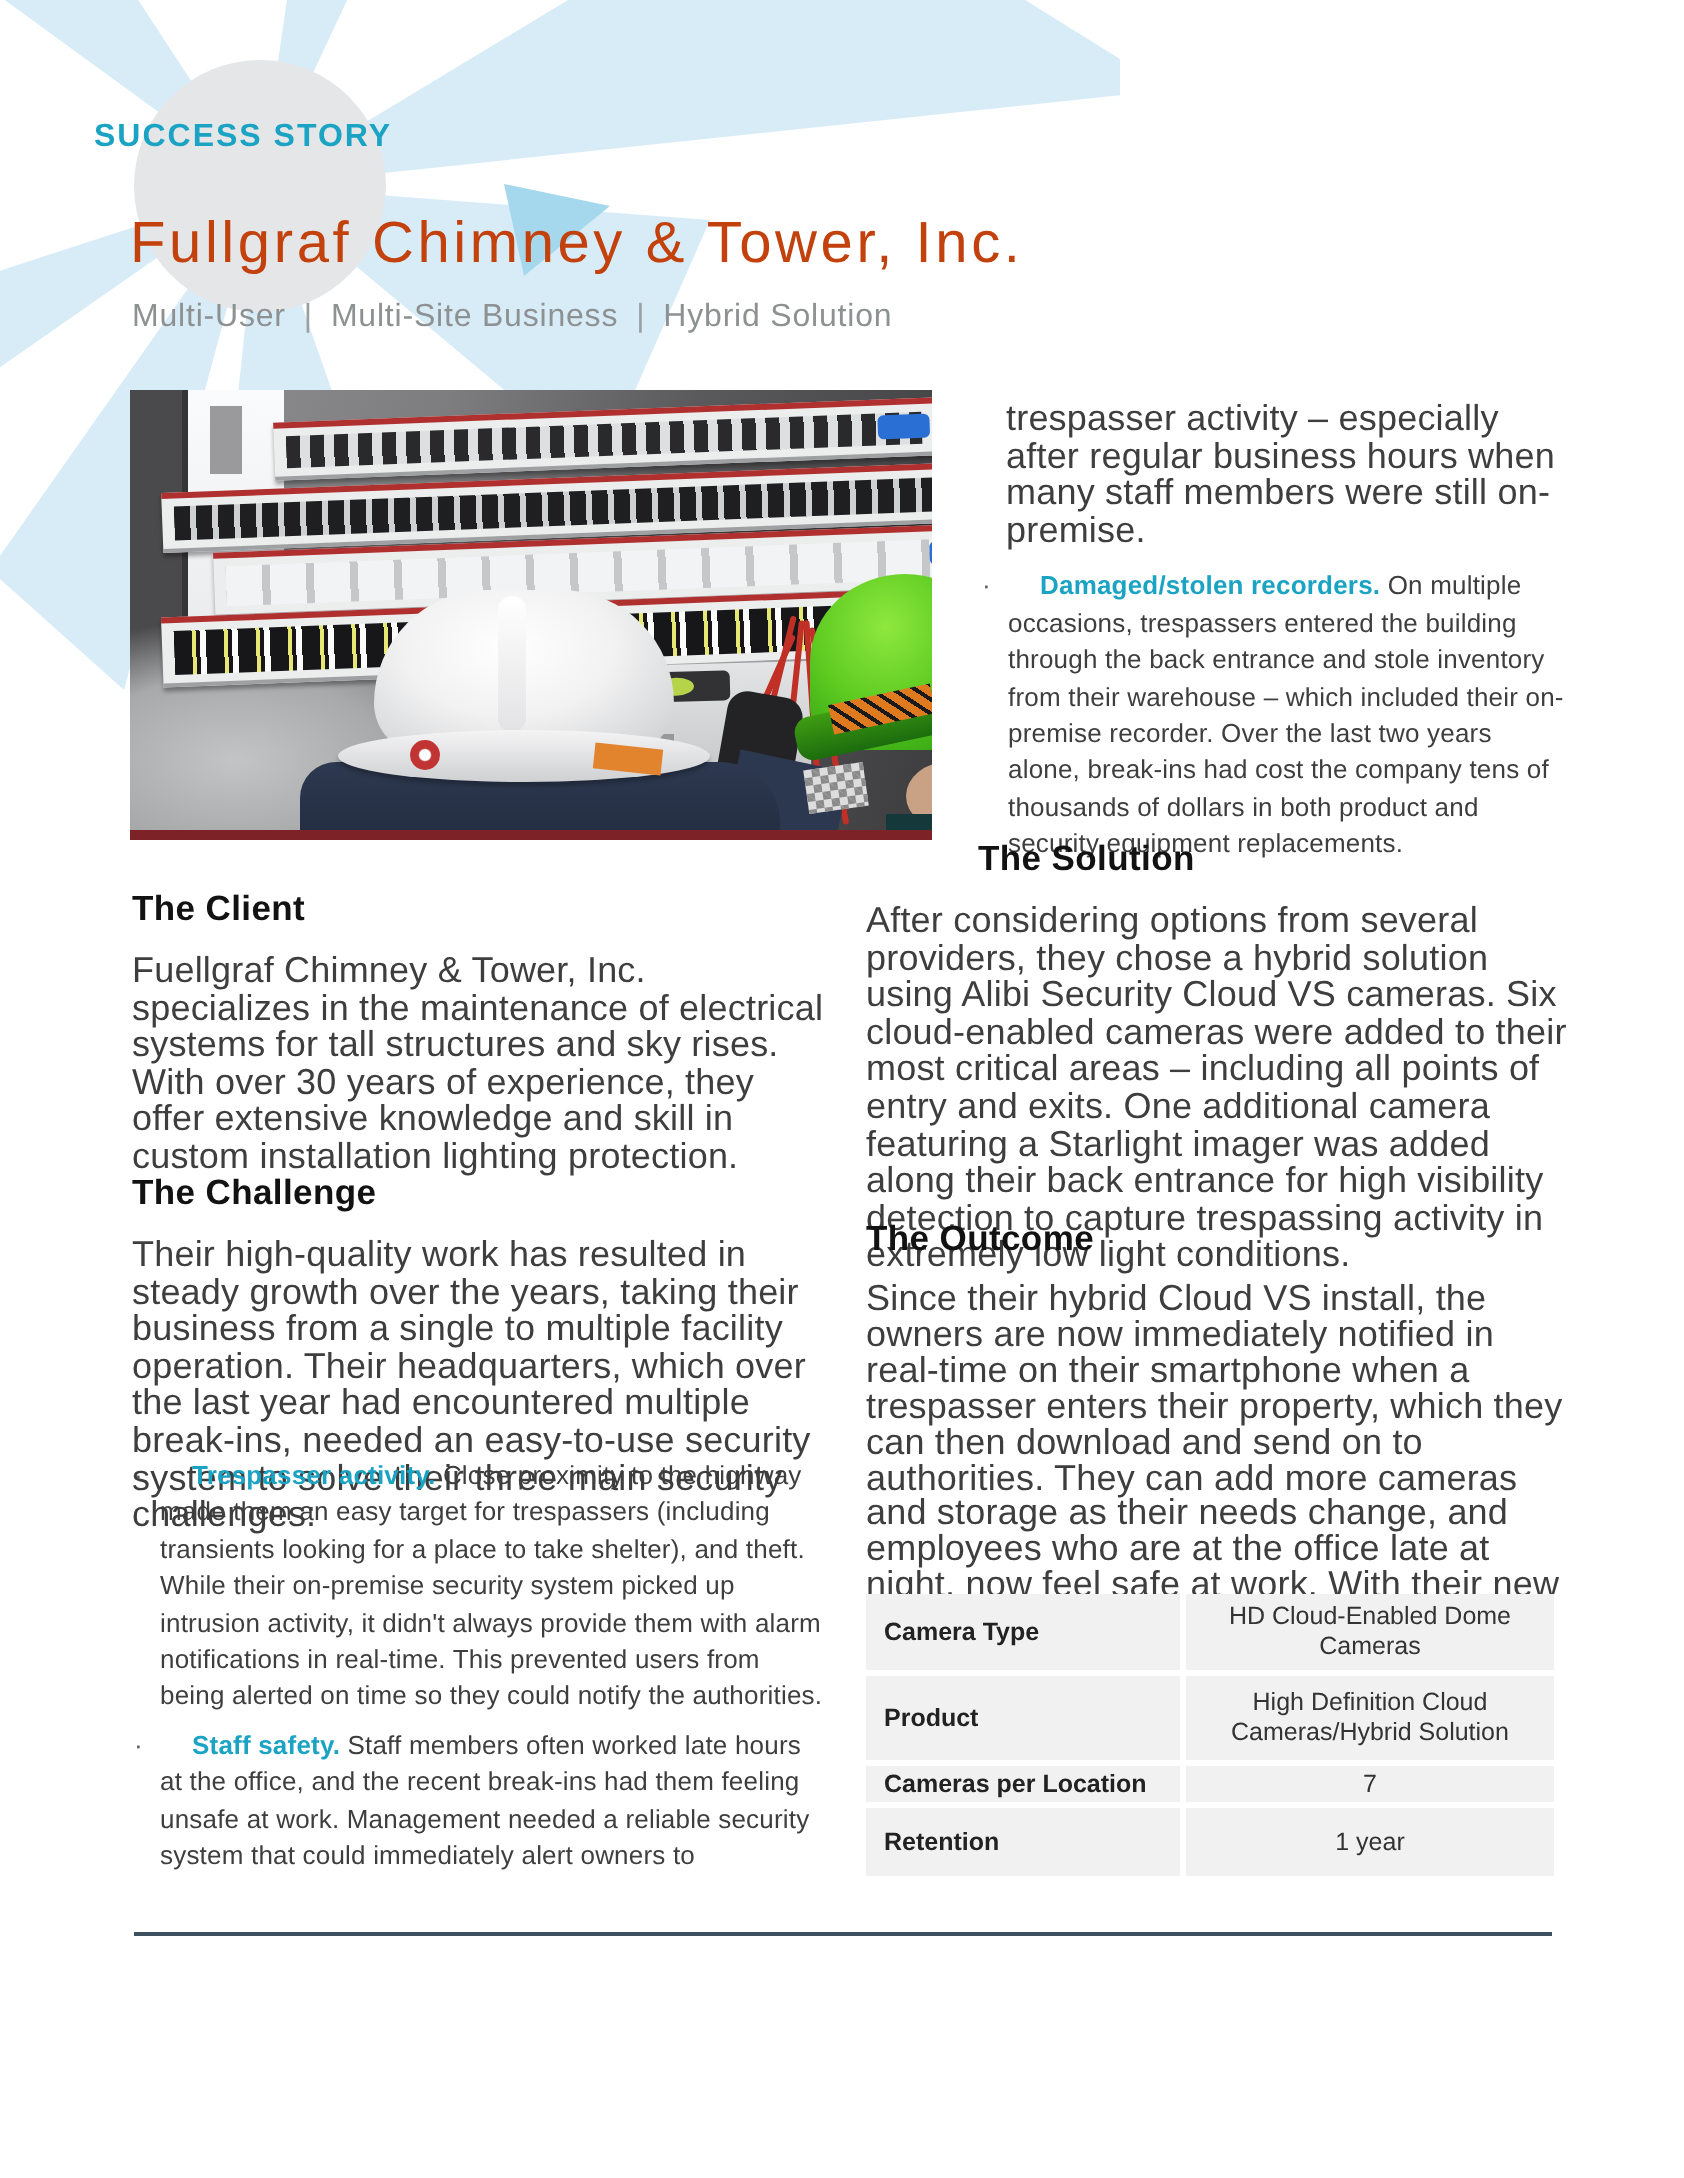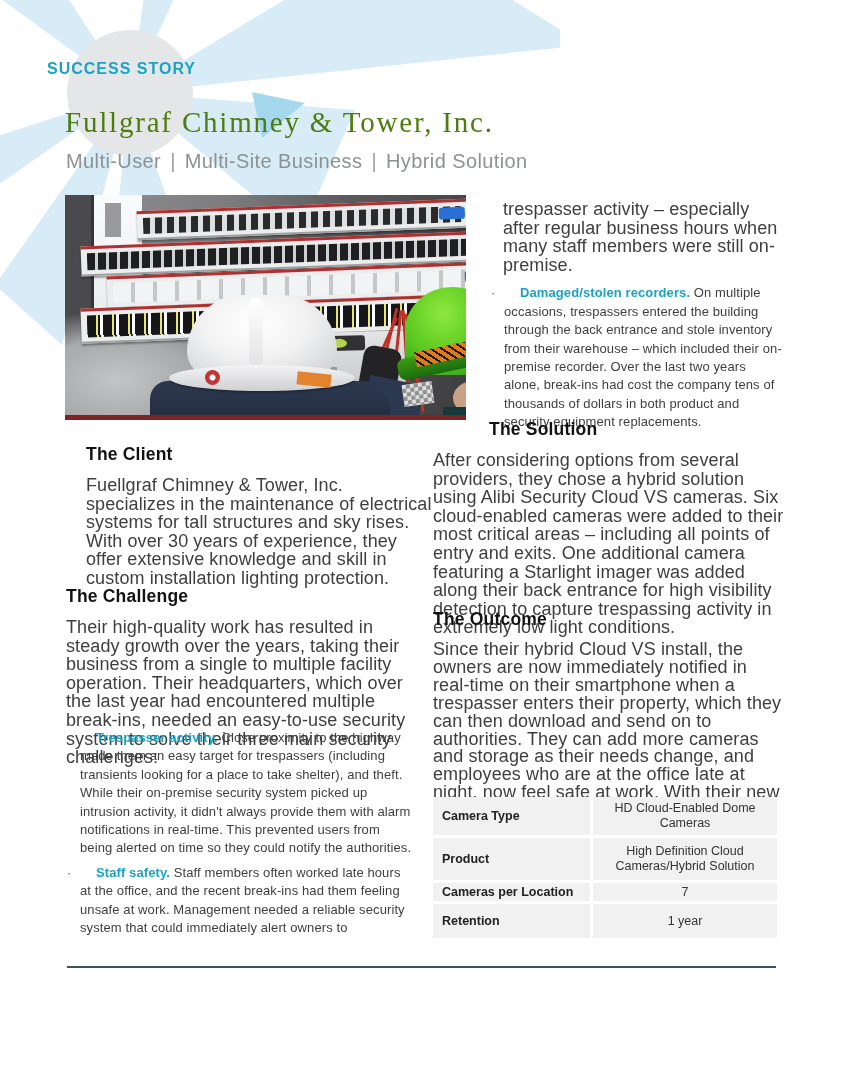--- a/index.html
+++ b/index.html
@@ -4,31 +4,31 @@
 <style>
   :root{ --accent:#1ba3c4; }
   html,body{margin:0;padding:0;background:#fff;}
   .page{position:relative;width:842px;height:1089px;background:#ffffff;overflow:hidden;
         font-family:"Liberation Sans",sans-serif;color:#3e3e3e;}
   .watermark{position:absolute;left:0;top:0;z-index:0;}
   .content{position:absolute;inset:0;z-index:1;}
 
   .eyebrow{position:absolute;left:47px;top:44px;font-size:16px;font-weight:bold;
            letter-spacing:1px;color:var(--accent);margin-top:16px;}
-  .title{position:absolute;left:65px;top:106px;font-size:29px;color:#4d7c0f;
-         letter-spacing:1.8px;font-weight:normal;white-space:nowrap;font-family:Liberation Serif, serif;}
-  .subtitle{position:absolute;left:66px;top:150px;font-size:20px;color:#8d9192;
+  .title{position:absolute;left:65px;top:106px;font-size:29px;color:#c2410c;
+         letter-spacing:1.8px;font-weight:normal;white-space:nowrap;}
+  .subtitle{position:absolute;left:66px;top:150px;font-size:16px;color:#8d9192;
             letter-spacing:.4px;white-space:nowrap;}
   .subtitle .sep{margin:0 9px;color:#9aa0a1;}
 
   .sec-h{font-size:17.5px;font-weight:bold;color:#121212;margin:0 0 11px 0;letter-spacing:.2px;}
   .body-text{font-size:18px;line-height:18.6px;margin:0;color:#3e3e3e;letter-spacing:.1px;}
 
   .col-left{position:absolute;left:66px;width:348px;}
-  #client{top:444px;margin-left:20px;}
+  #client{top:444px;}
   #challenge{top:586px;}
   #bullets-left{top:729px;}
 
   .rc{position:absolute;left:433px;width:352px;}
   #rc-top{top:200px;padding-left:57px;box-sizing:border-box;}
   #rc-top .body-text{margin-left:13px;}
   #solution{top:419px;}
   #solution .sec-h{margin-left:56px;}
   #outcome{top:609px;}
   #outcome .body-text{line-height:17.9px;}

